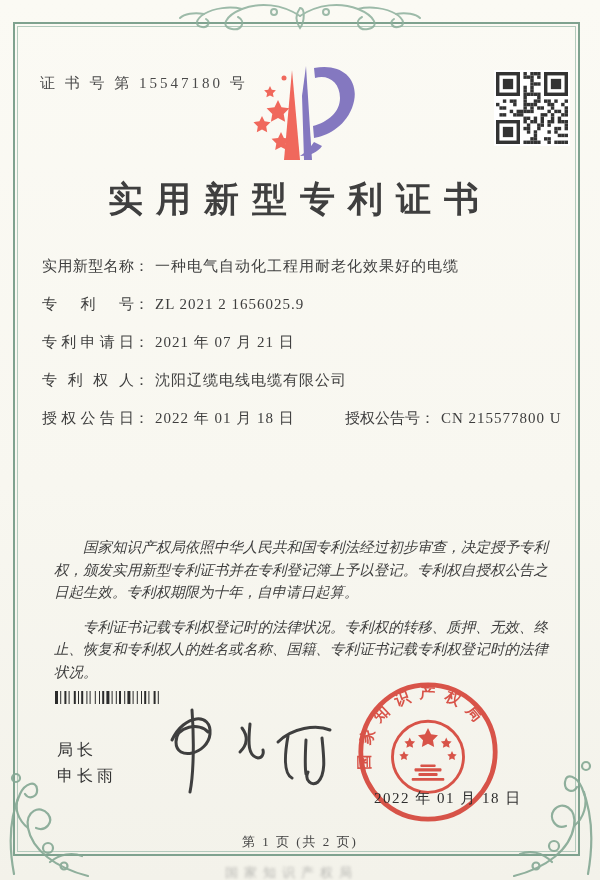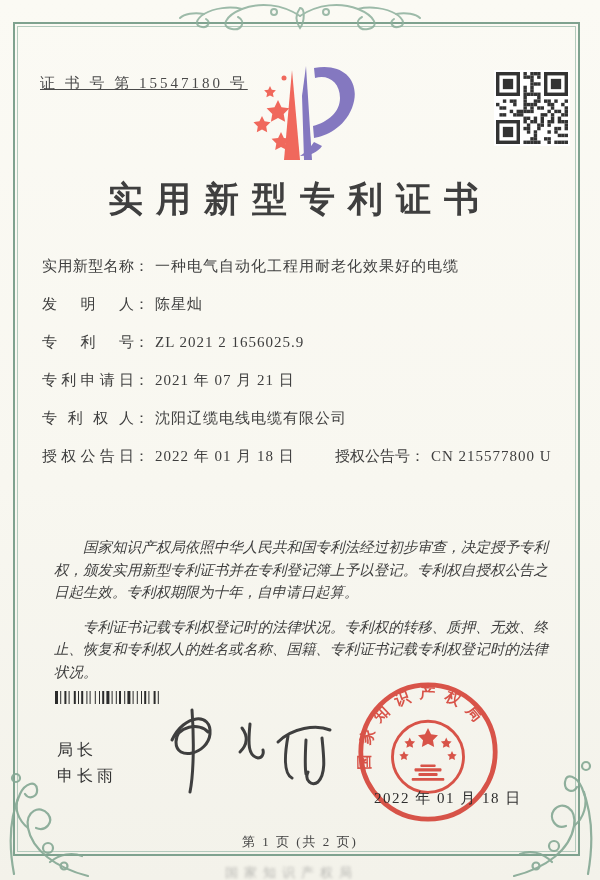--- a/index.html
+++ b/index.html
@@ -13,38 +13,37 @@
     position:absolute;left:13px;top:22px;width:567px;height:834px;
     border:2px solid #7fa28f;box-sizing:border-box;
   }
   .frame-inner{
     position:absolute;left:2px;top:2px;right:2px;bottom:2px;
     border:1px solid #b3cabc;
   }
   .cert-no{
     position:absolute;left:40px;top:74px;font-size:15px;letter-spacing:3px;
     color:#4a4a4a;
-    text-decoration:underline;
   }
   .logo{position:absolute;left:240px;top:56px;}
   .qr{position:absolute;left:494px;top:70px;width:72px;height:72px;background:#fff;padding:2px;}
   .title{
     position:absolute;left:0;top:176px;width:100%;text-align:center;
     font-size:35px;font-weight:600;letter-spacing:13px;color:#3f3f3f;
   }
   .fields{position:absolute;left:42px;top:254px;width:520px;}
   .row{margin-bottom:13px;font-size:15px;line-height:25px;white-space:nowrap;color:#3e3e3e;}
   .lbl{
     display:inline-block;width:92px;text-align:justify;text-align-last:justify;
     vertical-align:top;
   }
   .colon{display:inline-block;margin-right:6px;}
   .val{letter-spacing:1px;}
   .val-first{display:inline-block;min-width:170px;}
-  .grant-group{display:inline-block;margin-left:10px;}
+  .grant-group{display:inline-block;margin-left:20px;}
   .paras{
     position:absolute;left:42px;top:524px;width:518px;
     font-size:14.5px;line-height:22.5px;text-align:justify;
     font-style:italic;color:#3e3e3e;
   }
   .paras p{margin:12px;text-indent:2em;}
   .barcode{position:absolute;left:55px;top:691px;}
   .officer{position:absolute;left:57px;top:737px;font-size:16px;line-height:26px;color:#333;
     font-family:"Liberation Sans","DejaVu Sans",sans-serif;letter-spacing:4px;}
   .signature{position:absolute;left:150px;top:700px;}
@@ -235,23 +234,20 @@
     </svg>
   </div>
 
 <div class="title">实用新型专利证书</div>
 
 <div class="fields">
   <div class="row">
     <span class="lbl">实用新型名称</span><span class="colon">：</span><span class="val">一种电气自动化工程用耐老化效果好的电缆</span>
   </div>
   <div class="row">
-    <span class="lbl">发明人</span><span class="colon">：</span><span class="val">陈星灿</span>
-  </div>
-  <div class="row">
     <span class="lbl">专利号</span><span class="colon">：</span><span class="val">ZL 2021 2 1656025.9</span>
   </div>
   <div class="row">
     <span class="lbl">专利申请日</span><span class="colon">：</span><span class="val">2021 年 07 月 21 日</span>
   </div>
   <div class="row">
     <span class="lbl">专利权人</span><span class="colon">：</span><span class="val">沈阳辽缆电线电缆有限公司</span>
   </div>
   <div class="row">
     <span class="lbl">授权公告日</span><span class="colon">：</span><span class="val val-first">2022 年 01 月 18 日</span><span class="grant-group"><span>授权公告号</span><span class="colon">：</span><span class="val">CN 215577800 U</span></span>

